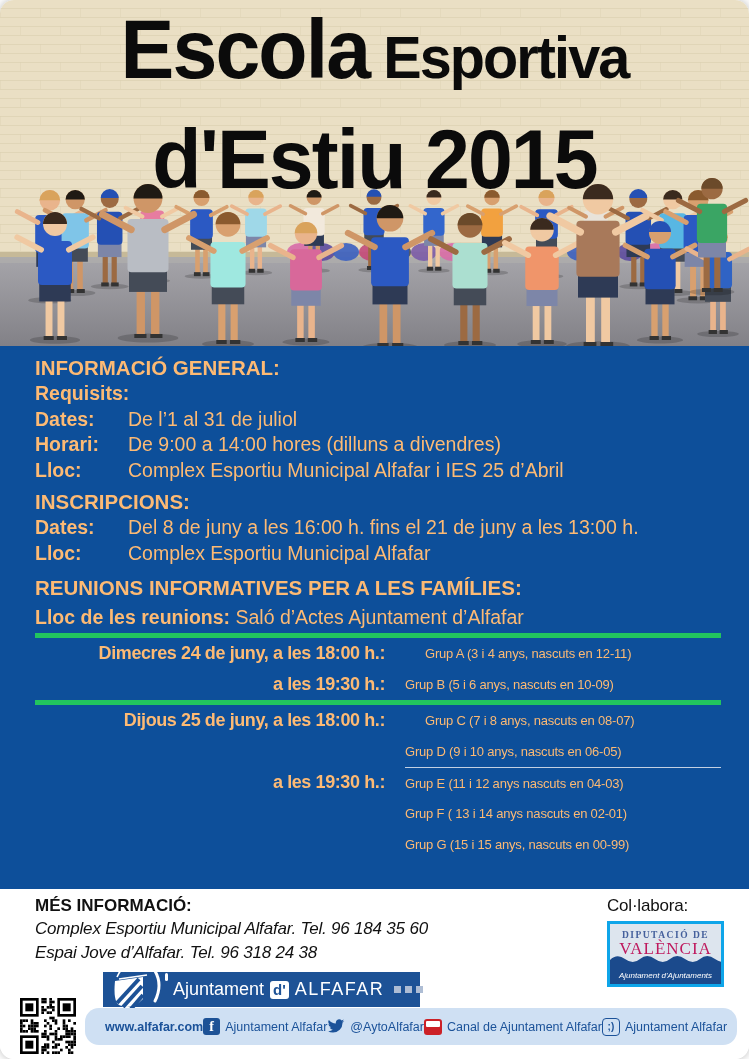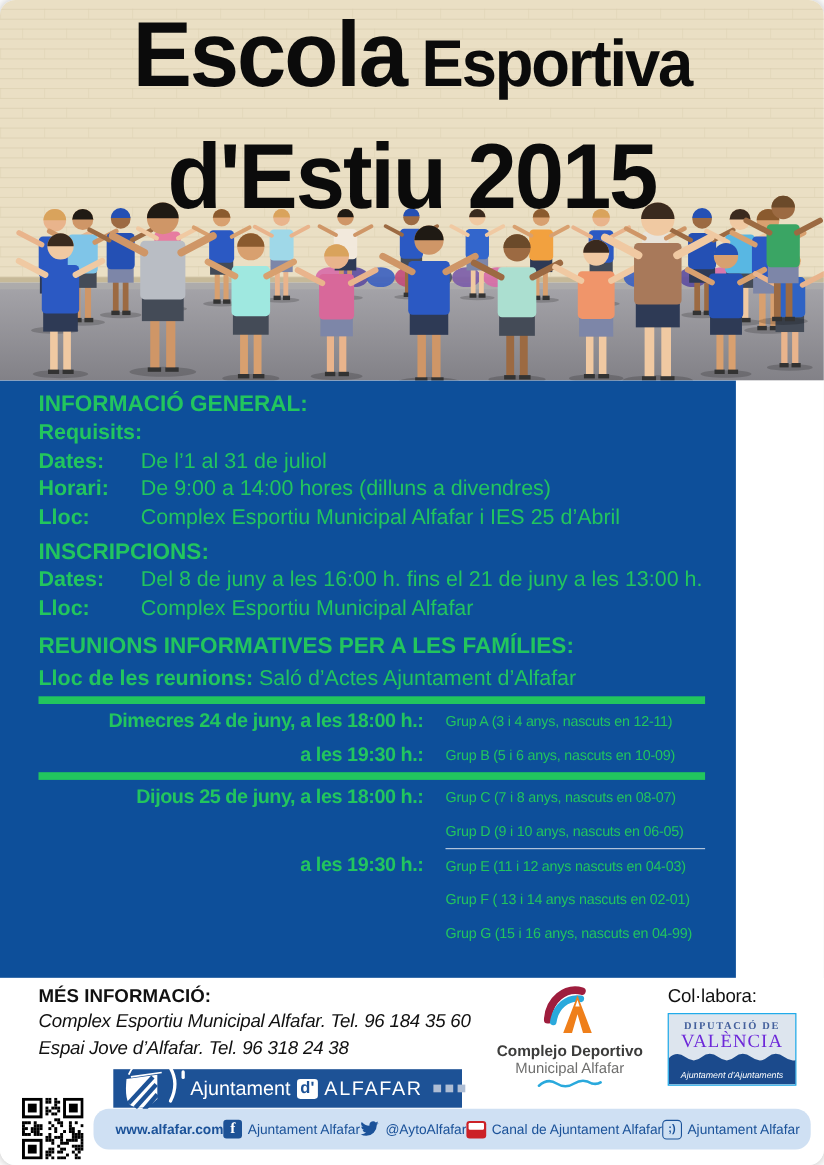--- a/index.html
+++ b/index.html
@@ -9,47 +9,47 @@
 
   
   .photo{position:absolute;left:0;top:0;width:749px;height:346px;overflow:hidden;}
   .photo svg{display:block;}
   .title{position:absolute;left:0;top:6px;width:749px;text-align:center;color:#0b0b0b;
     font-weight:bold;line-height:86px;letter-spacing:-2px;transform:scaleX(.96);}
   .t-big{font-size:84px;}
   .t-med{font-size:60px;}
 
   
-  .blue{position:absolute;left:0;top:346px;width:669px;height:543px;background:var(--panel-blue,#0d4f9a);
-    color:#22c55e;box-sizing:border-box;padding:9px 28px 0 35px;}
+  .blue{position:absolute;left:0;top:346px;width:749px;height:543px;background:var(--panel-blue,#0d4f9a);
+    color:#fdba74;box-sizing:border-box;padding:9px 28px 0 35px;}
   .sec-h{font-weight:bold;font-size:20.5px;line-height:26px;}
   .irow{display:flex;font-size:19.5px;line-height:25.5px;}
   .ilabel{font-weight:bold;width:93px;flex:none;}
   .ival{flex:1;}
   .mt6{margin-top:6px;} .mt9{margin-top:9px;} .mt4{margin-top:4px;}
   .lloc-reu{font-size:19.5px;line-height:25.5px;}
   .lloc-reu b{font-weight:bold;}
   .sched{margin-top:2px;}
   .srow{display:flex;height:31px;align-items:center;}
   .swhen{width:350px;flex:none;text-align:right;font-weight:bold;font-size:18px;letter-spacing:-.4px;}
   .sgroup{margin-left:20px;flex:1;font-size:13px;letter-spacing:-.2px;white-space:nowrap;height:31px;line-height:31px;}
-  .sep-full{border-top:7px solid #22c55e;}
+  .sep-full{border-top:5px solid #22c55e;gap:20px;}
   .sep-right .sgroup{border-top:1px solid #c2d0e2;box-sizing:border-box;}
 
   
   .footer{position:absolute;left:0;top:889px;width:749px;height:170px;background:#fff;color:#111;}
   .mes-info{position:absolute;left:35px;top:5px;}
   .mes-h{font-weight:bold;font-size:17px;line-height:23px;}
   .mes-line{font-size:17px;line-height:24px;letter-spacing:-.2px;font-style:italic;}
   .collabora{position:absolute;left:607px;top:7px;font-size:17px;letter-spacing:-.2px;}
   .dipu{position:absolute;left:607px;top:32px;width:117px;height:66px;background:#dde5ee;
-    border:1px solid #0ea5e9;box-sizing:border-box;overflow:hidden;text-align:center;}
+    border:3px solid #0ea5e9;box-sizing:border-box;overflow:hidden;text-align:center;}
   .dipu-l1{font-family:"Liberation Serif","DejaVu Serif",serif;color:#44609c;font-size:9.5px;
     letter-spacing:1.5px;margin-top:6px;font-weight:bold;}
-  .dipu-l2{font-family:"Liberation Serif","DejaVu Serif",serif;color:#6d28d9;font-size:17px;
+  .dipu-l2{font-family:"Liberation Serif","DejaVu Serif",serif;color:#be185d;font-size:17px;
     letter-spacing:1px;line-height:17px;}
   .dipu-band{position:absolute;left:0;bottom:0;width:100%;height:26px;}
   .dipu-band svg{position:absolute;left:0;top:-7px;}
   .dipu-l3{position:absolute;left:0;bottom:4px;width:100%;text-align:center;color:#fff;
     font-style:italic;font-size:8px;}
   .complejo{position:absolute;left:448px;top:4px;width:140px;text-align:center;}
   .cd-l1{font-weight:bold;color:#3c3c3b;font-size:14px;line-height:15px;margin-top:2px;}
   .cd-l2{color:#6f6f6e;font-size:13.5px;line-height:15px;}
 
   .banner{position:absolute;left:103px;top:83px;width:317px;height:35px;background:var(--banner-blue,#1d5296);
@@ -742,46 +742,33 @@
       <div class="srow sep-right">
         <div class="swhen">a les 19:30 h.:</div>
         <div class="sgroup">Grup E (11 i 12 anys nascuts en 04-03)</div>
       </div>
       <div class="srow">
         <div class="swhen"></div>
         <div class="sgroup">Grup F ( 13 i 14 anys nascuts en 02-01)</div>
       </div>
       <div class="srow">
         <div class="swhen"></div>
-        <div class="sgroup">Grup G (15 i 16 anys, nascuts en 04-99)</div>
+        <div class="sgroup">Grup G (15 i 15 anys, nascuts en 00-99)</div>
       </div>
     </div>
   </div>
 
   <div class="footer">
 
     <div class="mes-info">
       <div class="mes-h">MÉS INFORMACIÓ:</div>
       <div class="mes-line">Complex Esportiu Municipal Alfafar. Tel. 96 184 35 60</div>
       <div class="mes-line">Espai Jove d’Alfafar. Tel. 96 318 24 38</div>
     </div>
 
-    <div class="complejo">
-      <svg width="52" height="48" viewBox="0 0 52 48">
-        <path d="M6,34 C7,16 22,4 37,8" fill="none" stroke="#9e1d3d" stroke-width="7" stroke-linecap="round"></path>
-        <path d="M11,36 C13,22 24,13 36,15" fill="none" stroke="#2aa9dc" stroke-width="6" stroke-linecap="round"></path>
-        <path d="M20,46 L33,12 L46,46 L38,46 L33,29 L28,46 Z" fill="#ef7f1a"></path>
-        <path d="M31,22 L35,22 L33,16 Z" fill="#ffffff"></path>
-      </svg>
-      <div class="cd-l1">Complejo Deportivo</div>
-      <div class="cd-l2">Municipal Alfafar</div>
-      <svg width="60" height="12" viewBox="0 0 60 12">
-        <path d="M2,8 Q10,1 18,6 T34,6 T50,6 Q55,7 58,5" fill="none" stroke="#2aa9dc" stroke-width="2.4" stroke-linecap="round"></path>
-      </svg>
-    </div>
 
     <div class="collabora">Col·labora:</div>
 
     <div class="dipu">
       <div class="dipu-l1">DIPUTACIÓ DE</div>
       <div class="dipu-l2">VALÈNCIA</div>
       <div class="dipu-band">
         <svg width="117" height="33" viewBox="0 0 117 33">
           <path d="M0,9 Q7,2 15,8 T30,8 T45,8 T60,8 T75,8 T90,8 T105,8 T120,8 L120,33 L0,33 Z" fill="#1b4a8c"></path>
         </svg>

